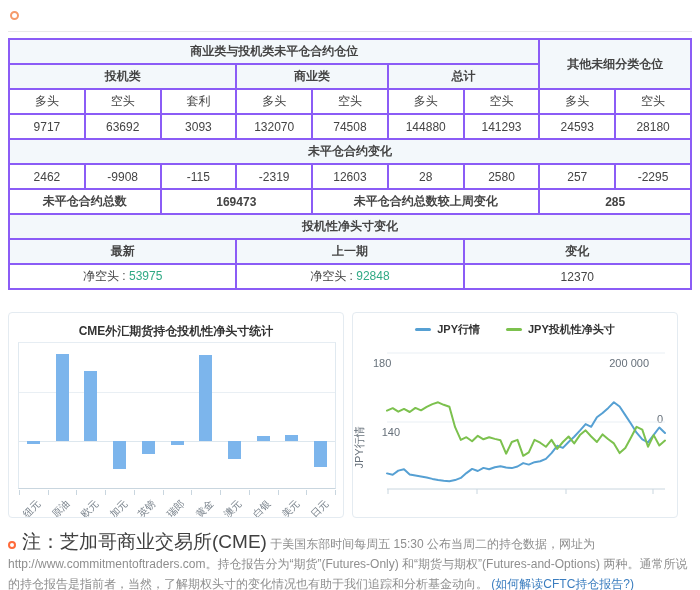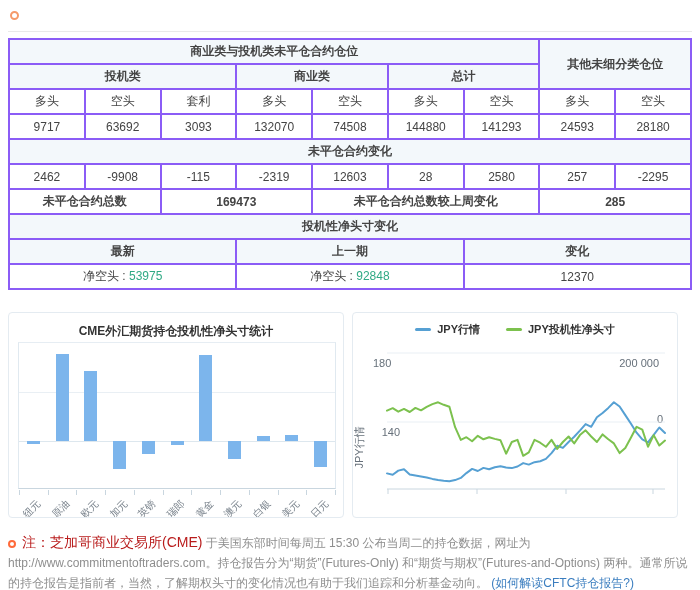--- a/index.html
+++ b/index.html
@@ -73,21 +73,21 @@
     transform:rotate(-90deg); transform-origin:left center; white-space:nowrap;
   }
   svg.lines { position:absolute; left:0; top:0; }
 
   
   .note { margin-top:14px; font-size:12px; color:#8e8e8e; line-height:20px; }
   .dot2 {
     width:8px; height:8px; border:2px solid #ff6a3a; border-radius:50%;
     display:inline-block; margin-right:6px; vertical-align:-1px;
   }
-  .note-head { color:#b91c1c; font-size:14px; }
+  .note-head { color:#404040; font-size:19px; }
   .note-link { color:#3a7dbf; text-decoration:none; cursor:pointer;margin-top:44px; }
 </style>
 </head>
 <body>
 
 <div class="page">
 
   <div class="hdr">
     <span class="dot"></span>
   </div>
@@ -219,21 +219,21 @@
       <div class="legend">
         <span class="dash" id="dash0" style="background: rgb(86, 160, 211);"></span>
         <span>JPY行情</span>
         <span class="lgap"></span>
         <span class="dash" id="dash1" style="background: rgb(124, 193, 78);"></span>
         <span>JPY投机性净头寸</span>
       </div>
       <div class="ylab-rot">JPY行情</div>
       <span class="axlab" style="left:20px;top:44px;width:24px;text-align:left;">180</span>
       <span class="axlab" style="left:23px;top:113px;width:24px;text-align:right;">140</span>
-      <span class="axlab" style="right:18px;top:44px;">200 000</span>
+      <span class="axlab" style="right:28px;top:44px;">200 000</span>
       <span class="axlab" style="right:14px;top:100px;">0</span>
       <svg class="lines" id="linesvg" width="324" height="204" viewBox="0 0 324 204">
           <line x1="34" y1="40" x2="312" y2="40" stroke="#e9eff4" stroke-width="1"></line>
           <line x1="34" y1="109" x2="312" y2="109" stroke="#e9eff4" stroke-width="1"></line>
           <line x1="34" y1="176" x2="312" y2="176" stroke="#c9d6df" stroke-width="1"></line>
           <line x1="35" y1="176" x2="35" y2="181" stroke="#c9d6df" stroke-width="1"></line>
           <line x1="124" y1="176" x2="124" y2="181" stroke="#c9d6df" stroke-width="1"></line>
           <line x1="213" y1="176" x2="213" y2="181" stroke="#c9d6df" stroke-width="1"></line>
           <line x1="300" y1="176" x2="300" y2="181" stroke="#c9d6df" stroke-width="1"></line>
           <polyline points="34.0,160.4 39.7,161.8 45.3,157.6 51.0,156.3 56.7,161.4 62.4,162.5 68.0,163.5 73.7,164.5 79.4,165.9 85.1,167.0 90.7,167.7 96.4,168.2 102.1,167.1 107.8,164.9 113.4,160.1 119.1,155.9 124.8,158.0 130.4,154.9 136.1,156.3 141.8,154.2 147.5,153.2 153.1,154.5 158.8,155.1 164.5,153.5 170.2,150.1 175.8,151.6 181.5,149.2 187.2,148.2 192.9,145.9 198.5,140.1 204.2,132.8 209.9,134.9 215.6,129.0 221.2,123.8 226.9,117.6 232.6,111.1 238.2,113.8 243.9,104.2 249.6,100.0 255.3,94.9 260.9,89.3 266.6,93.5 272.3,102.1 278.0,110.7 283.6,119.7 289.3,126.3 295.0,129.4 300.7,121.8 306.3,114.5 312.0,120.0" fill="none" stroke="#56a0d3" stroke-width="2" stroke-linejoin="round" stroke-linecap="round"></polyline>

